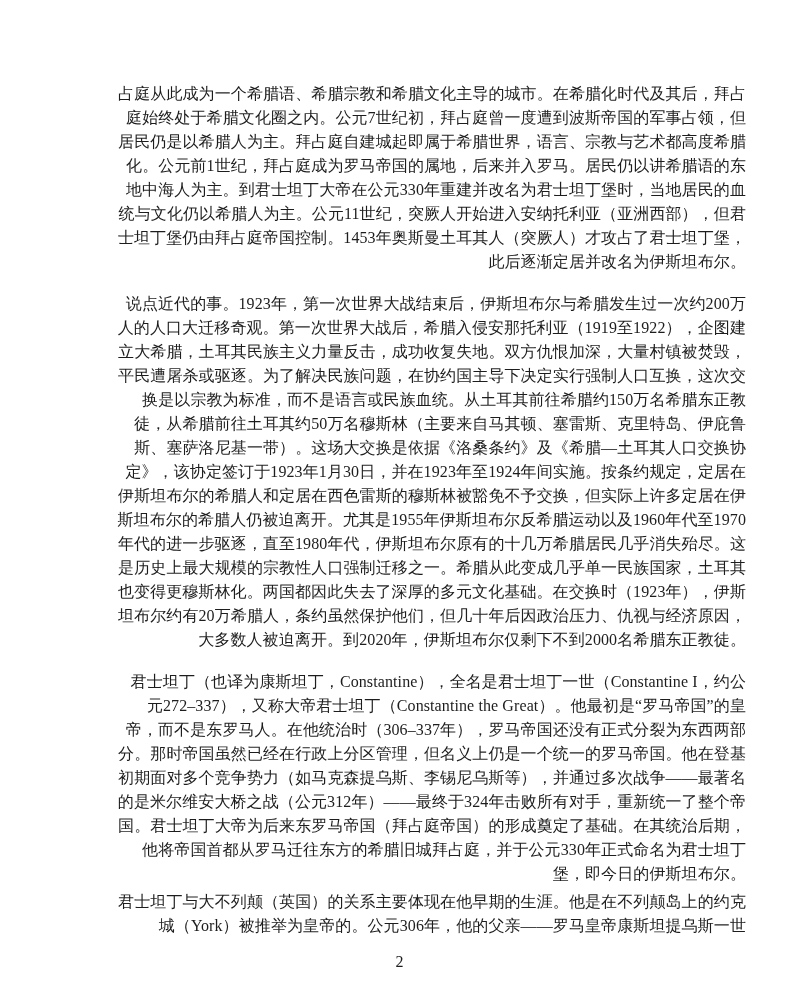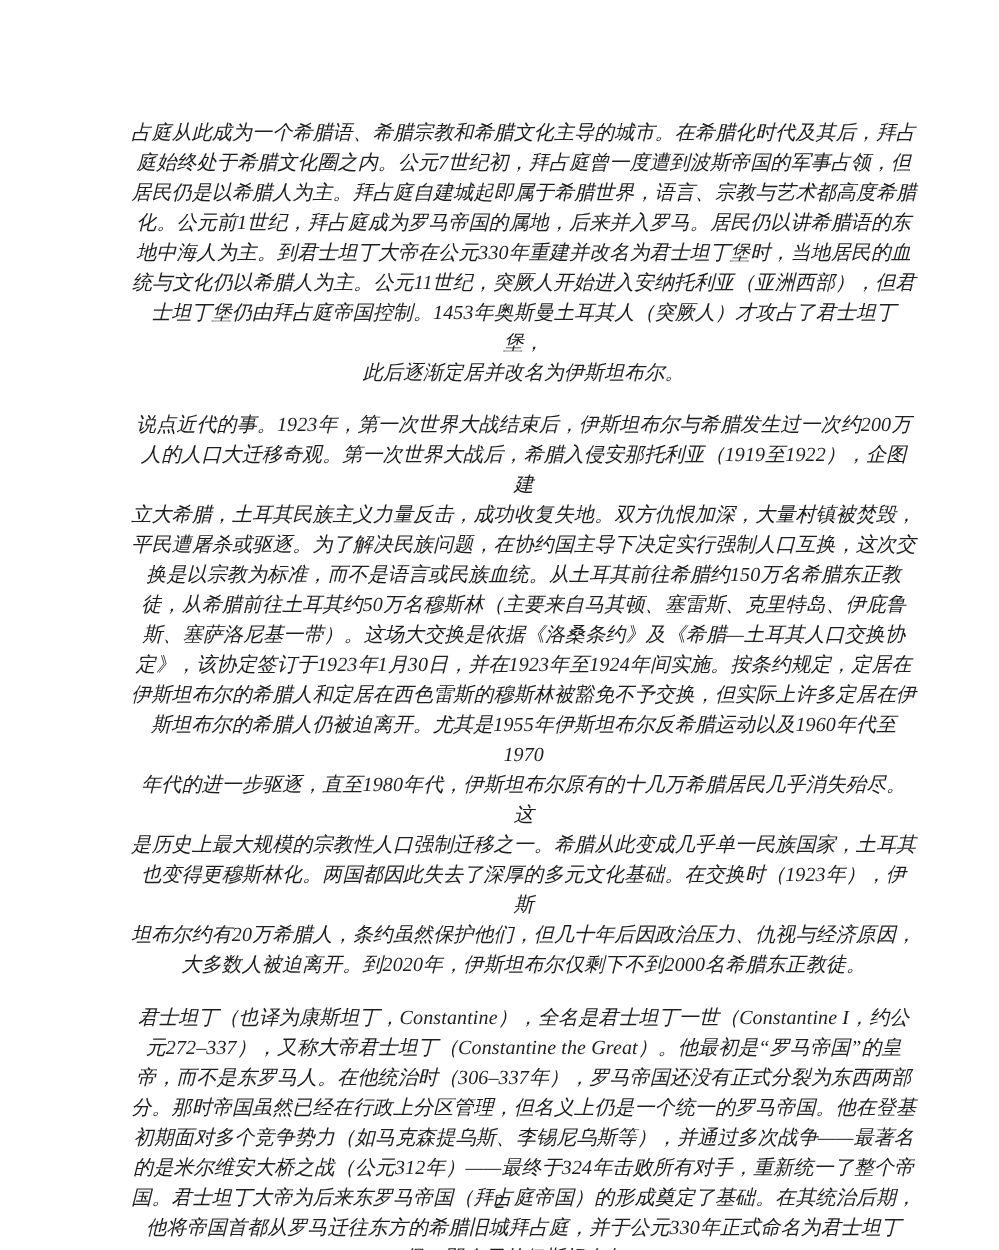--- a/index.html
+++ b/index.html
@@ -23,24 +23,23 @@
     position: absolute;
     left: 88px;
     top: 78px;
     width: 662px;
     color: #1d1d1d;
     font-size: 16px;
     line-height: 24px;
     letter-spacing: 0.1px;
   }
   .para {
-    margin: 17px;
+    margin: 4px;
     white-space: pre-line;
-    text-align: center;
-    font-style: italic;
+    text-align: right;
   }
   .para.gap {
     margin-top: 18px;
   }
   .page-number {
     position: absolute;
     top: 950px;
     left: 0;
     width: 799px;
     text-align: center;
@@ -79,16 +78,18 @@
 大多数人被迫离开。到2020年，伊斯坦布尔仅剩下不到2000名希腊东正教徒。</p>
     <p class="para gap">君士坦丁（也译为康斯坦丁，Constantine），全名是君士坦丁一世（Constantine I，约公
 元272–337），又称大帝君士坦丁（Constantine the Great）。他最初是“罗马帝国”的皇
 帝，而不是东罗马人。在他统治时（306–337年），罗马帝国还没有正式分裂为东西两部
 分。那时帝国虽然已经在行政上分区管理，但名义上仍是一个统一的罗马帝国。他在登基
 初期面对多个竞争势力（如马克森提乌斯、李锡尼乌斯等），并通过多次战争——最著名
 的是米尔维安大桥之战（公元312年）——最终于324年击败所有对手，重新统一了整个帝
 国。君士坦丁大帝为后来东罗马帝国（拜占庭帝国）的形成奠定了基础。在其统治后期，
 他将帝国首都从罗马迁往东方的希腊旧城拜占庭，并于公元330年正式命名为君士坦丁
 堡，即今日的伊斯坦布尔。</p>
+    <p class="para">君士坦丁与大不列颠（英国）的关系主要体现在他早期的生涯。他是在不列颠岛上的约克
+城（York）被推举为皇帝的。公元306年，他的父亲——罗马皇帝康斯坦提乌斯一世</p>
   </div>
 
   <div class="page-number">2</div>
 </div>
 
 </body></html>

